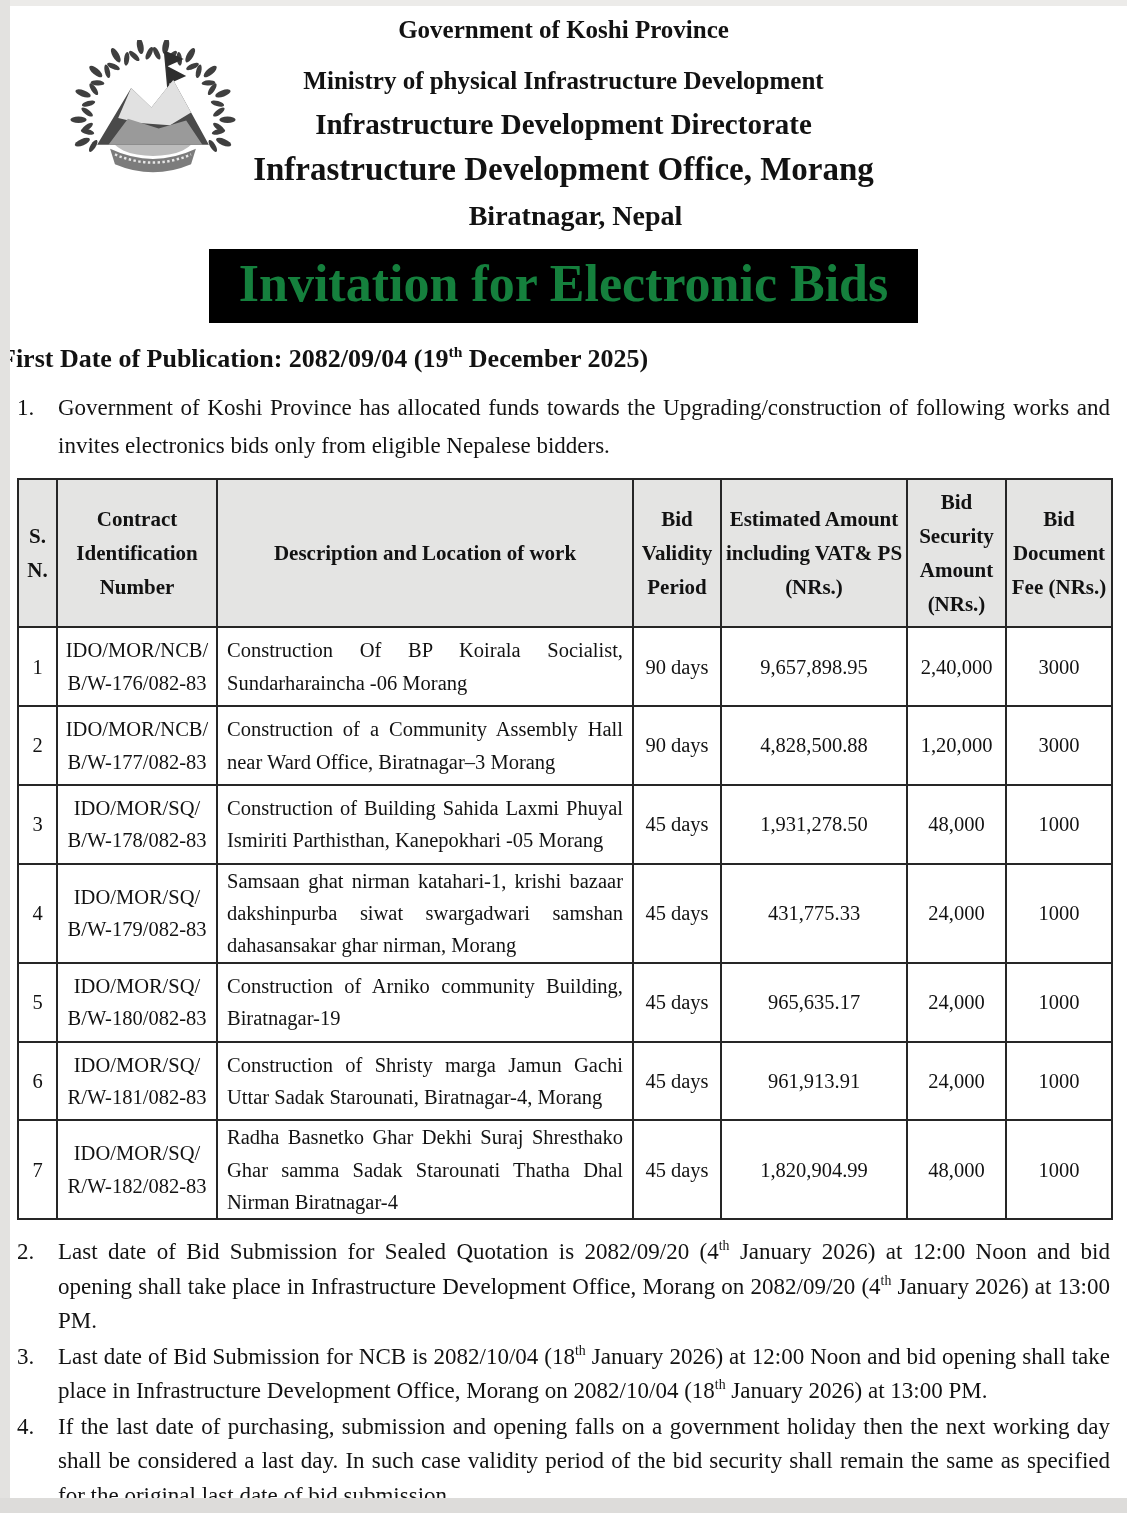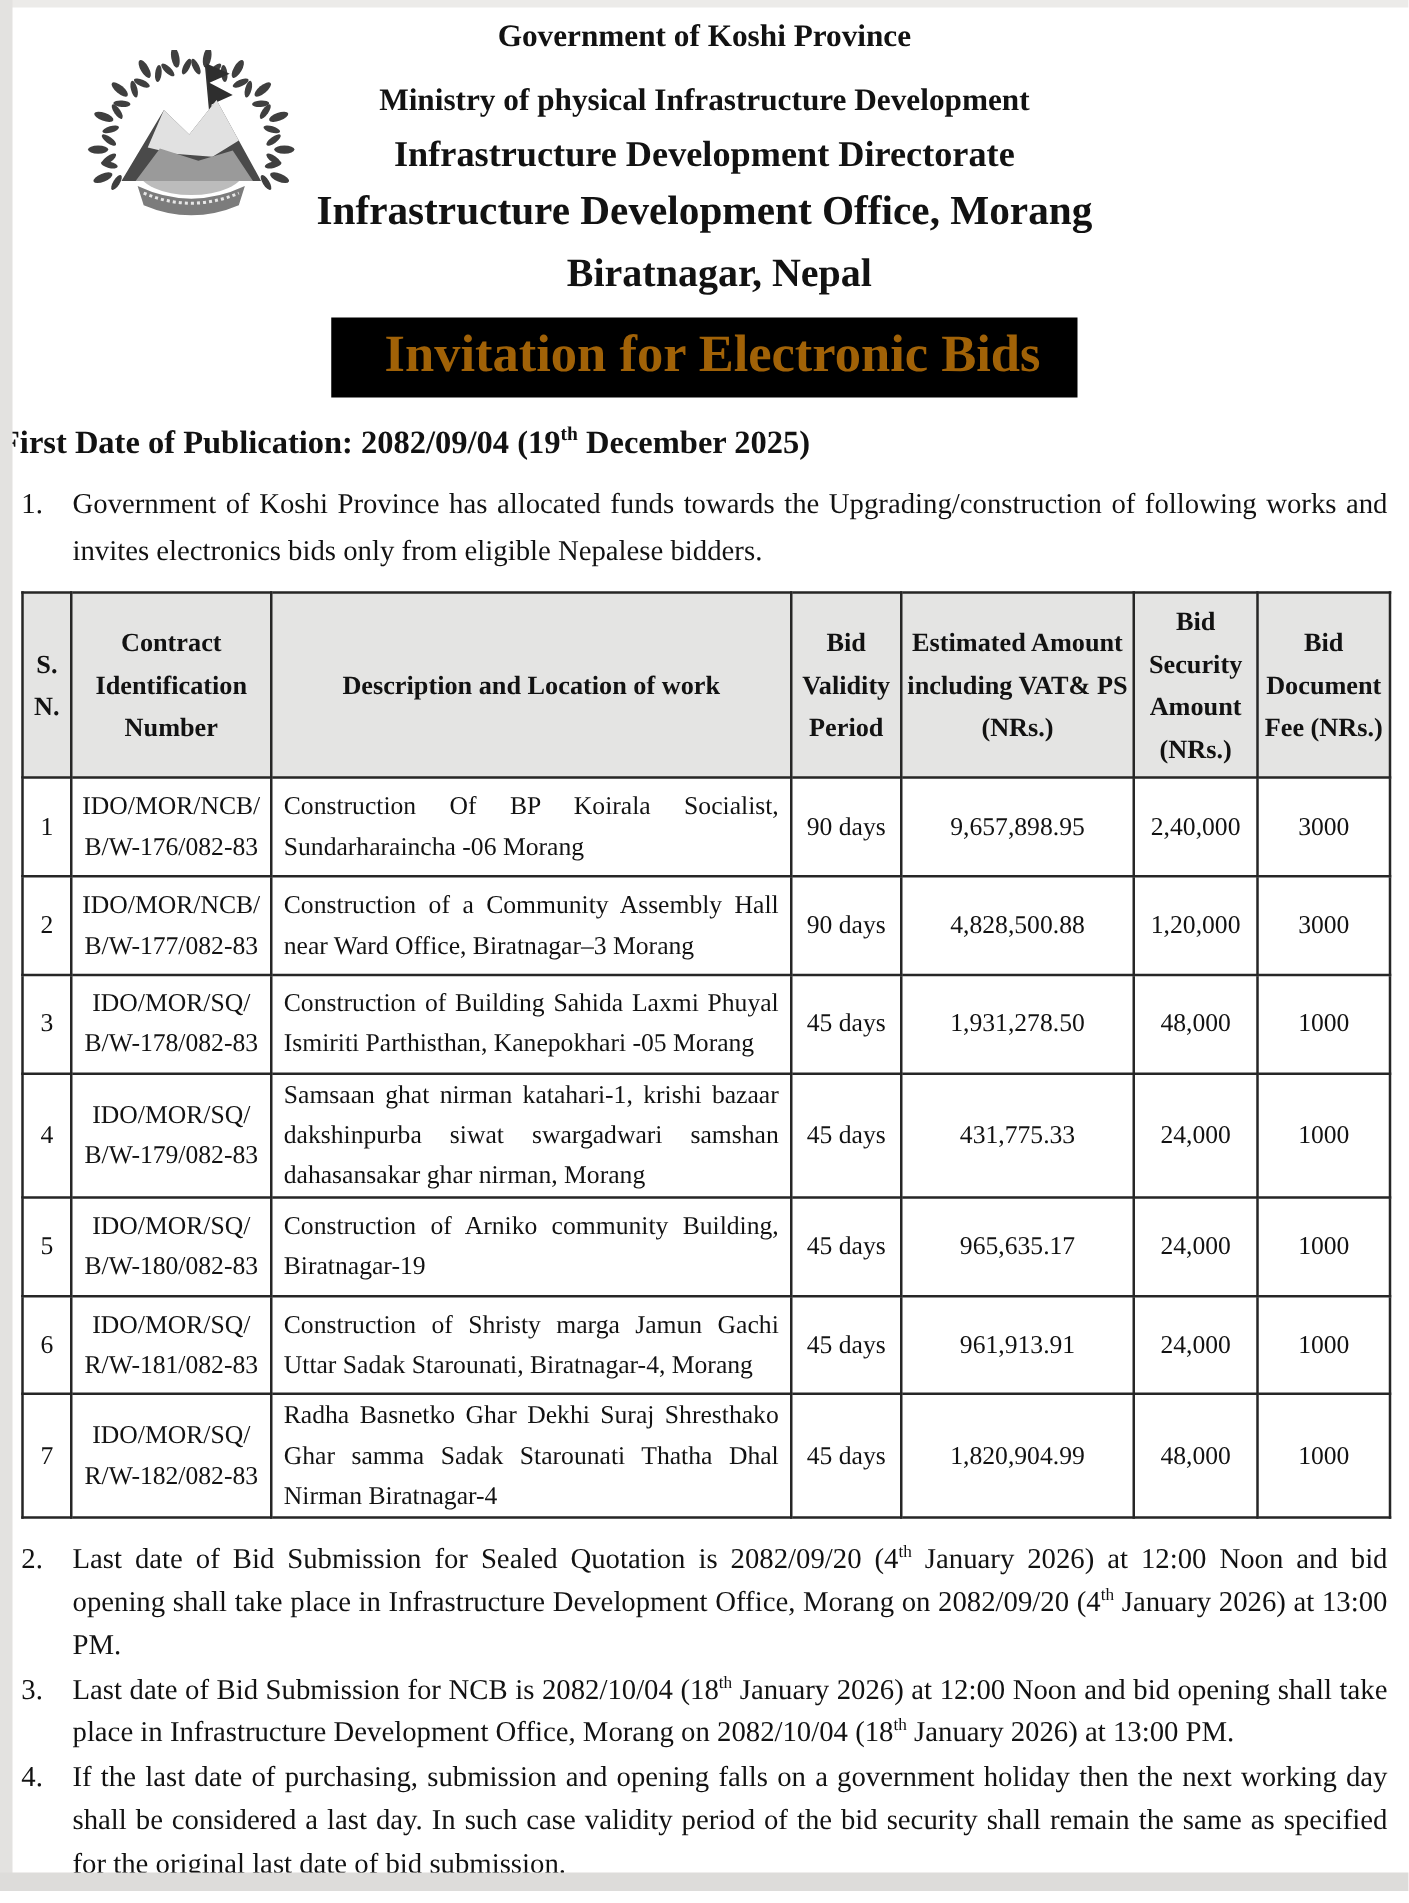--- a/index.html
+++ b/index.html
@@ -23,30 +23,30 @@
   .doc-header { padding-top: 16px; text-align: center; position: relative; }
   .emblem {
     position: absolute; left: 68px; top: 40px;
     width: 170px; height: 148px;
   }
   .hline { font-weight: bold; }
   .h1 { font-size: 25px; margin-bottom: 15px; }
   .h2 { font-size: 25px; margin-bottom: 13px; margin-top: 23px; }
   .h3 { font-size: 29px; margin-bottom: 10px; }
   .h4 { font-size: 33px; margin-bottom: 12px; }
-  .h5 { font-size: 32px; margin-left: 24px; }
+  .h5 { font-size: 28px; margin-left: 24px; }
 
   
   .banner-row { text-align: center; margin-top: 17px; }
   .banner {
     display: inline-block;
-    background: #000000; color: #a16207;
-    font-weight: bold; font-size: 42px;
+    background: #000000; color: #15803d;
+    font-weight: bold; font-size: 52px;
     line-height: 1.0;
-    padding: 9px 30px 13px 43px;
+    padding: 9px 30px 13px 30px;
   }
 
   
   .publication { text-align: left; font-weight: bold; font-size: 26px; margin-top: 21px; }
   sup { font-size: 60%; vertical-align: super; line-height: 0; }
 
   
   .notes { margin: 15px 17px 0 17px; }
   .note { display: flex; font-size: 23px; line-height: 1.66; }
   .notes-bottom .note { line-height: 1.5; margin-top: 1px; }

